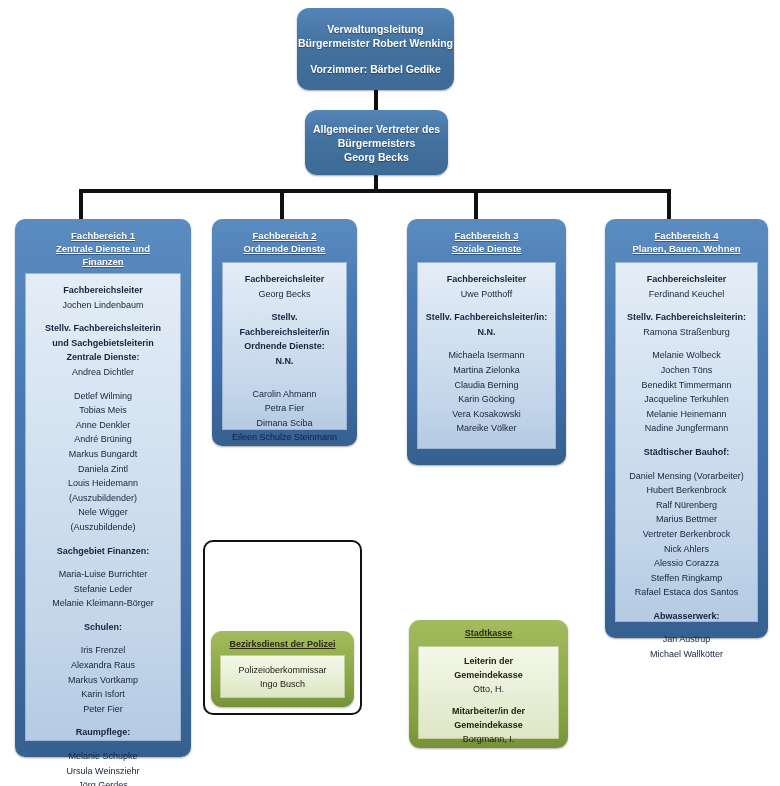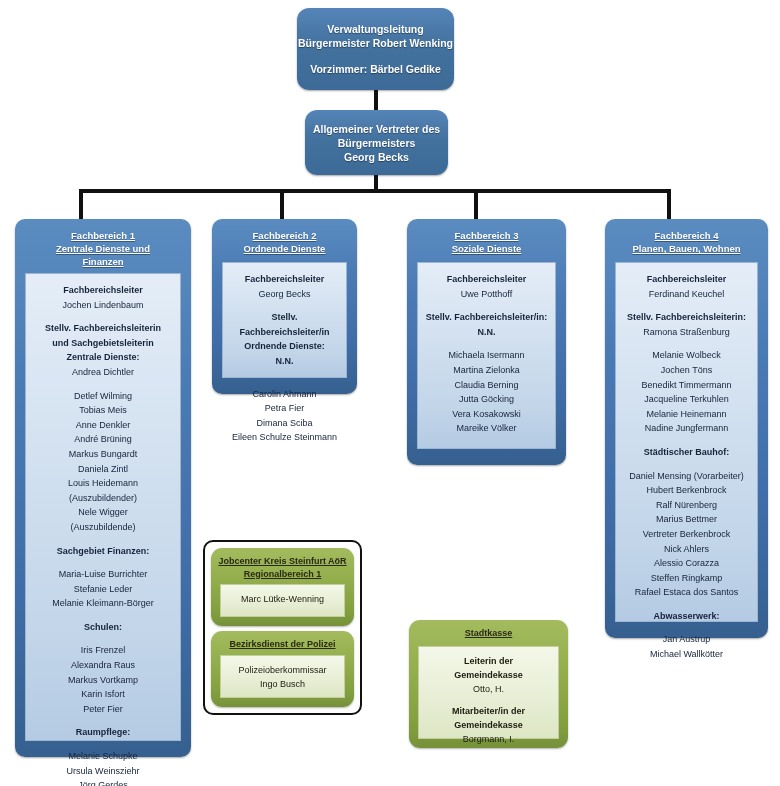--- a/index.html
+++ b/index.html
@@ -205,21 +205,21 @@
         <span class="" style="display: block;">Peter Fier</span>
         <span class="blank"></span>
         <span class="b" style="display: block;">Raumpflege:</span>
         <span class="blank"></span>
         <span class="" style="display: block;">Melanie Schupke</span>
         <span class="" style="display: block;">Ursula Weinsziehr</span>
         <span class="" style="display: block;">Jörg Gerdes</span>
       </div>
   </div>
 
-  <div class="node-blue" style="left:212px; top:219px; width:145px; height:175px;">
+  <div class="node-blue" style="left:212px; top:219px; width:145px; height:227px;">
     <div class="fb-head">
       <span>Fachbereich 2</span>
       <span>Ordnende Dienste</span>
     </div>
     <div class="fb-panel" id="panel-fb2" style="top:43px; bottom:16px;">
         <span class="b" style="display: block;">Fachbereichsleiter</span>
         <span class="" style="display: block;">Georg Becks</span>
         <span class="blank"></span>
         <span class="b" style="display: block;">Stellv.</span>
         <span class="b" style="display: block;">Fachbereichsleiter/in</span>
@@ -242,21 +242,21 @@
     <div class="fb-panel" id="panel-fb3" style="top:43px; bottom:16px;">
         <span class="b" style="display: block;">Fachbereichsleiter</span>
         <span class="" style="display: block;">Uwe Potthoff</span>
         <span class="blank"></span>
         <span class="b" style="display: block;">Stellv. Fachbereichsleiter/in:</span>
         <span class="b" style="display: block;">N.N.</span>
         <span class="blank"></span>
         <span class="" style="display: block;">Michaela Isermann</span>
         <span class="" style="display: block;">Martina Zielonka</span>
         <span class="" style="display: block;">Claudia Berning</span>
-        <span class="" style="display: block;">Jutta Göcking</span>
+        <span class="" style="display: block;">Karin Göcking</span>
         <span class="" style="display: block;">Vera Kosakowski</span>
         <span class="" style="display: block;">Mareike Völker</span>
       </div>
   </div>
 
   <div class="node-blue" style="left:605px; top:219px; width:163px; height:419px;">
     <div class="fb-head">
       <span>Fachbereich 4</span>
       <span>Planen, Bauen, Wohnen</span>
     </div>
@@ -288,29 +288,20 @@
         <span class="blank"></span>
         <span class="b" style="display: block;">Abwasserwerk:</span>
         <span class="blank"></span>
         <span class="" style="display: block;">Jan Austrup</span>
         <span class="" style="display: block;">Michael Wallkötter</span>
       </div>
   </div>
 
   <div class="group-box" style="left:203px; top:540px; width:159px; height:175px;"></div>
 
-  <div class="node-green" style="left:211px; top:548px; width:143px; height:78px;">
-    <div class="green-head">
-      <span>Jobcenter Kreis Steinfurt AöR</span>
-      <span>Regionalbereich 1</span>
-    </div>
-    <div class="green-panel" id="panel-jobcenter" style="top:36px; bottom:9px;">
-        <span class="" style="display: block;">Marc Lütke-Wenning</span>
-      </div>
-  </div>
 
   <div class="node-green" style="left:211px; top:631px; width:143px; height:76px;">
     <div class="green-head">
       <span>Bezirksdienst der Polizei</span>
     </div>
     <div class="green-panel" id="panel-polizei" style="top:24px; bottom:9px;">
         <span class="" style="display: block;">Polizeioberkommissar</span>
         <span class="" style="display: block;">Ingo Busch</span>
       </div>
   </div>

